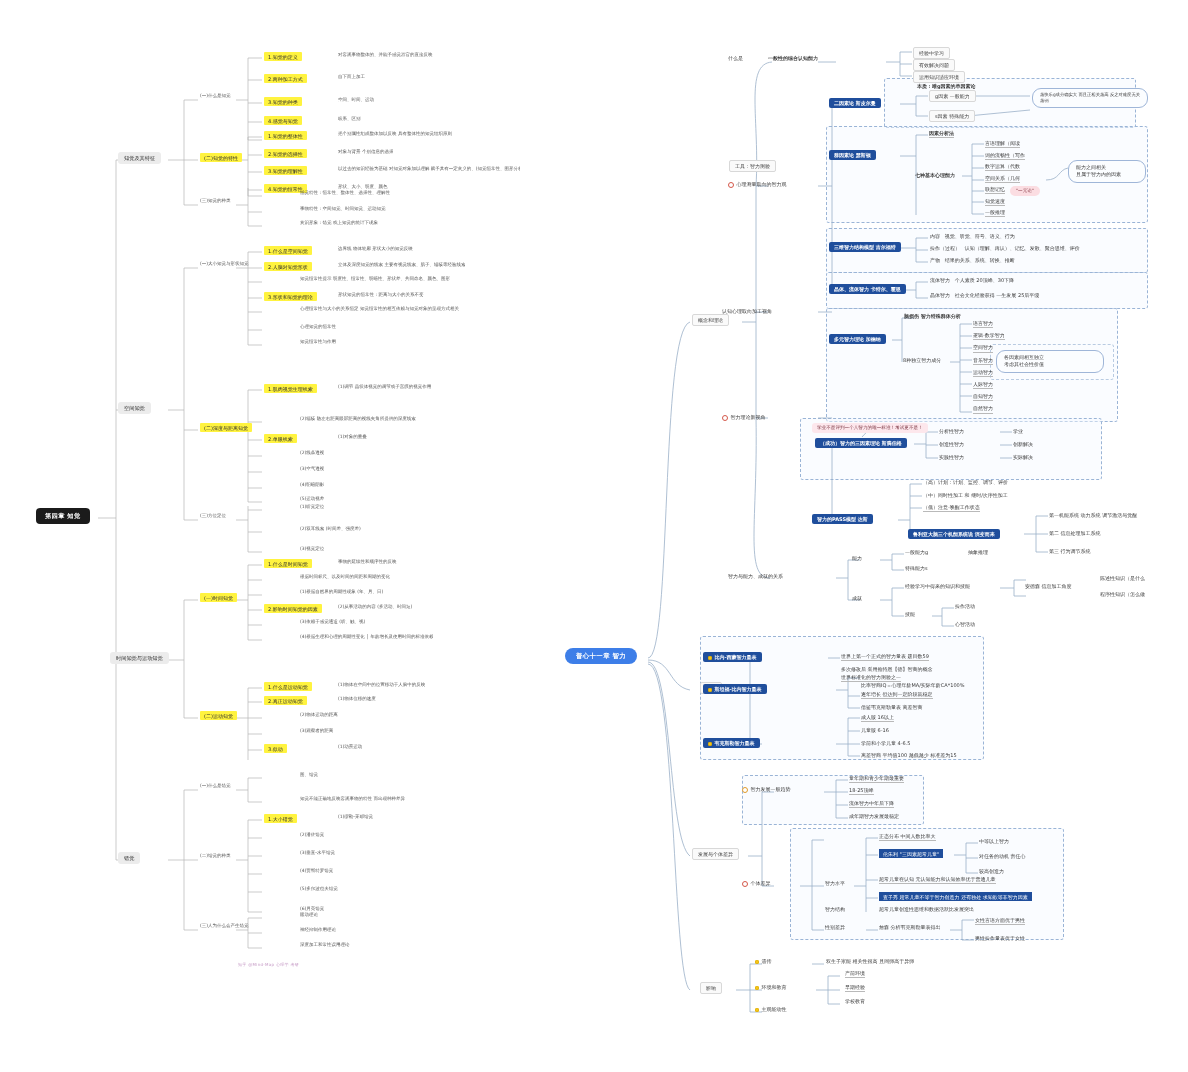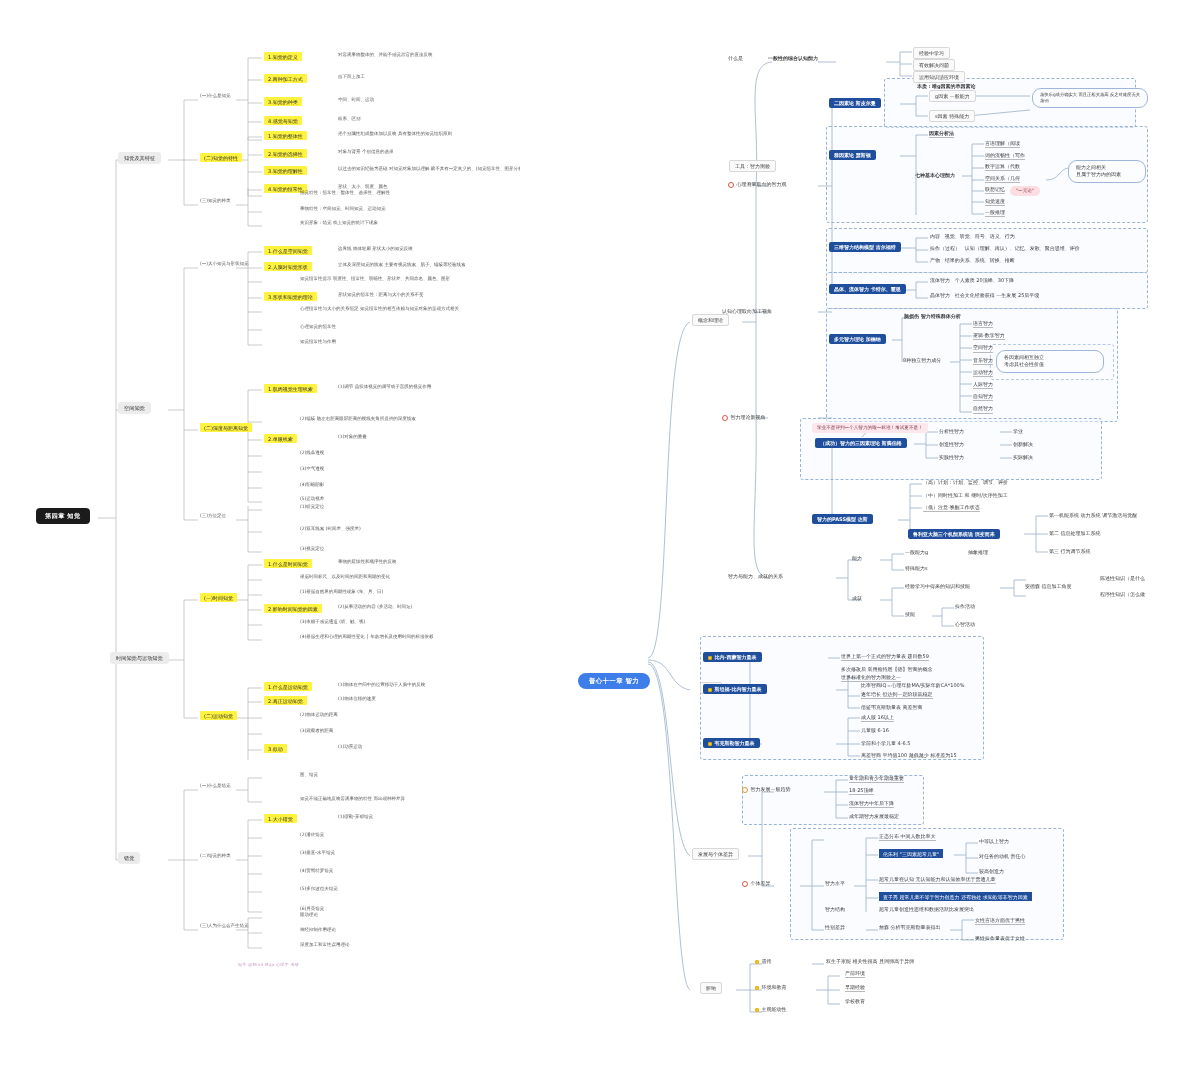--- a/index.html
+++ b/index.html
@@ -236,21 +236,21 @@
       <div class="node tiny" style="left: 300px; top: 868px; max-width: 182px; white-space: nowrap; overflow: hidden; text-overflow: clip;">(4)贾斯特罗错觉</div>
       <div class="node tiny" style="left: 300px; top: 886px; max-width: 182px; white-space: nowrap; overflow: hidden; text-overflow: clip;">(5)多尔波也夫错觉</div>
       <div class="node tiny" style="left: 300px; top: 906px; max-width: 182px; white-space: nowrap; overflow: hidden; text-overflow: clip;">(6)月亮错觉</div>
       <div class="node tiny" style="left: 300px; top: 912px; max-width: 182px; white-space: nowrap; overflow: hidden; text-overflow: clip;">眼动理论</div>
       <div class="node tiny" style="left: 300px; top: 927px; max-width: 182px; white-space: nowrap; overflow: hidden; text-overflow: clip;">神经抑制作用理论</div>
       <div class="node tiny" style="left: 300px; top: 942px; max-width: 182px; white-space: nowrap; overflow: hidden; text-overflow: clip;">深度加工和常性误用理论</div>
     </div>
 
   <div class="watermark" style="left:238px;top:962px;">知乎 @Mind-Map 心理学 考研</div>
 
-  <div class="node root-blue" style="left:578px;top:648px;margin-top:25px;">普心十一章 智力</div>
+  <div class="node root-blue" style="left:565px;top:648px;">普心十一章 智力</div>
 
   <div class="node gray-box" style="left:692px;top:314px;">概念和理论</div>
   <div class="node gray-box" style="left:700px;top:682px;">测量</div>
   <div class="node gray-box" style="left:692px;top:848px;">发展与个体差异</div>
   <div class="node gray-box" style="left:700px;top:982px;">影响</div>
 
   <div class="node plain" style="left:728px;top:55px;">什么是</div>
   <div class="node plain" style="left:768px;top:55px;font-weight:bold;">一般性的综合认知能力</div>
   <div class="node gray-box" style="left:913px;top:47px;">经验中学习</div>
   <div class="node gray-box" style="left:913px;top:59px;">有效解决问题</div>

